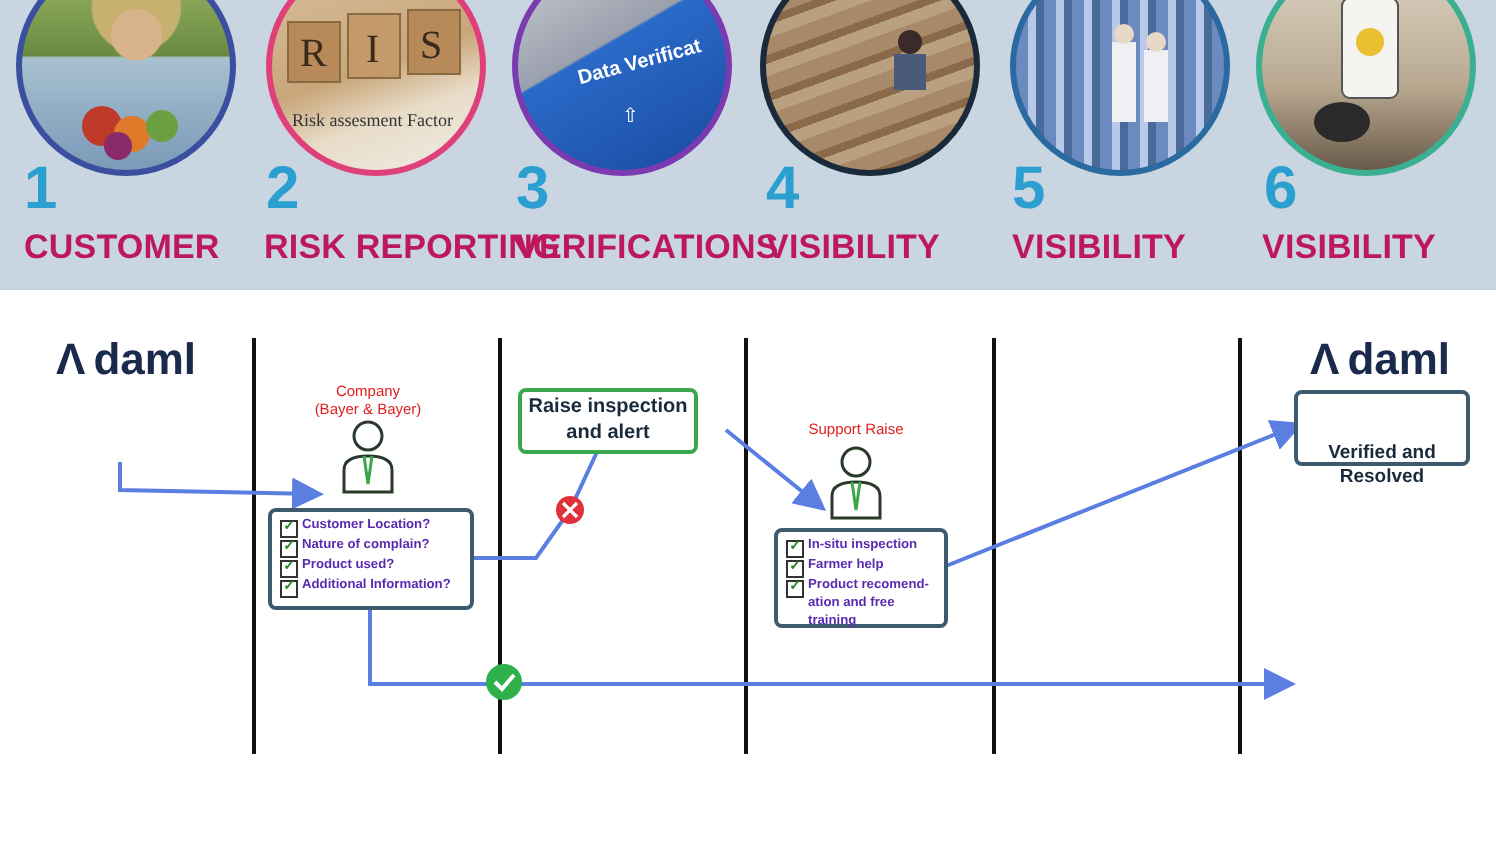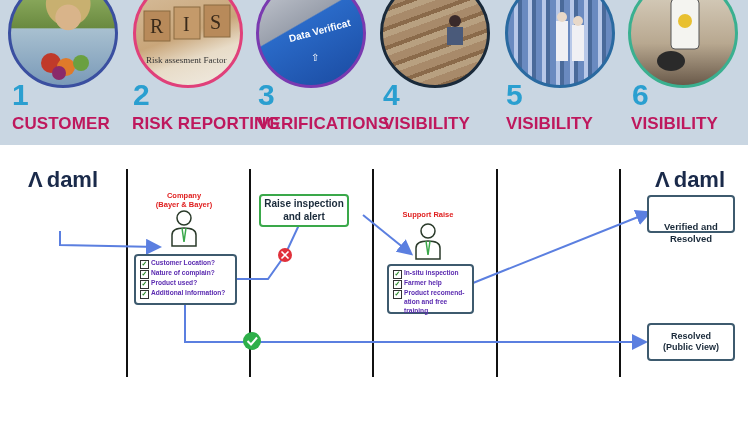--- a/index.html
+++ b/index.html
@@ -12,21 +12,21 @@
   .step-num { position: absolute; top: 80px; font-size: 30px; font-weight: bold; color: #2a9fd0; line-height: 1; }
   .step-label { position: absolute; top: 114px; font-size: 17px; font-weight: bold; color: #be185d; white-space: nowrap; letter-spacing: 0.1px; text-align: center; }
 
   
   .diagram { position: absolute; left: 0; top: 155px; width: 748px; height: 266px; }
   .logo { position: absolute; font-size: 22px; font-weight: bold; color: #1a2a4a; display: flex; align-items: center; gap: 4px; }
   .logo-mark { font-size: 22px; font-weight: bold; color: #1a2a4a; }
 
   .box { position: absolute; border: 2px solid #3d5a6e; border-radius: 4px; background: #fff; box-sizing: border-box; font-size: 9.5px; font-weight: bold; color: #1a2a3a; text-align: center; display: flex; align-items: center; justify-content: center; line-height: 1.25; }
   .box.green { border-color: #3aa84a; }
-  .role { position: absolute; font-size: 7.5px; font-weight: bold; color: #e02020; text-align: center; line-height: 1.2; }
+  .role { position: absolute; font-size: 7.5px; font-weight: normal; color: #e02020; text-align: center; line-height: 1.2; }
   .checklist { position: absolute; border: 2px solid #3d5a6e; border-radius: 4px; background: #fff; box-sizing: border-box; padding: 3px 4px; }
   .check-item { display: flex; align-items: flex-start; gap: 2px; font-size: 6.6px; font-weight: bold; color: #5a2ab0; line-height: 1.35; }
   .check-box { display: inline-block; width: 7px; height: 7px; border: 1px solid #333; font-size: 7px; line-height: 6px; color: #2a8a2a; text-align: center; flex: 0 0 auto; margin-top: 1px; }
   svg.overlay { position: absolute; left: 0; top: 0; }
 </style>
 </head>
 <body>
 
 <div class="banner">
 
@@ -199,16 +199,13 @@
     <div class="check-item">
         <span class="check-box">✓</span>
         <span>Product recomend-ation and free training</span>
       </div>
   </div>
 
   <div class="box" style="left:647px; top:40px; width:88px; height:38px;">
     <span style="display:block; width:60px;margin-top:37px;">Verified and Resolved</span>
   </div>
 
-  <div class="box" style="left:647px; top:168px; width:88px; height:38px; font-size:9px;">
-    <span style="display:block; width:64px;">Resolved (Public View)</span>
-  </div>
 </div>
 
 </body></html>

